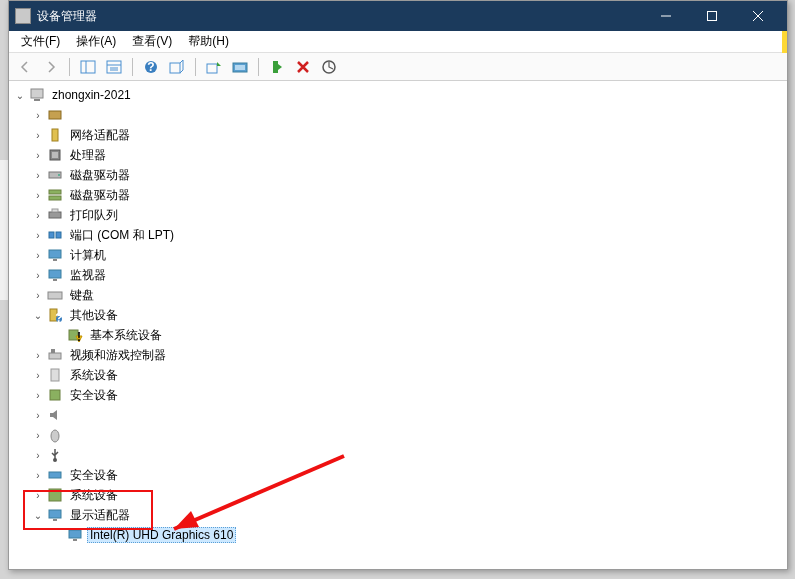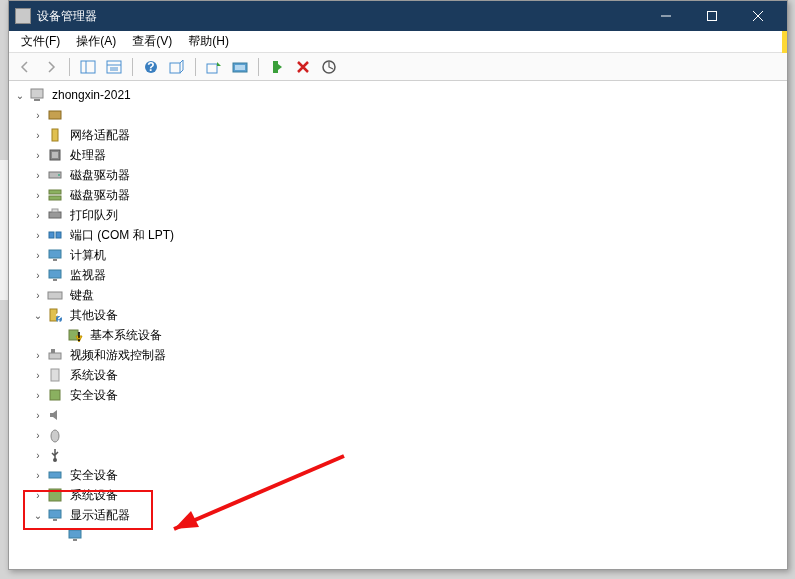--- a/index.html
+++ b/index.html
@@ -343,20 +343,21 @@
         </span>
       <span class="label">显示适配器</span>
     </div>
     <div class="tree-row sel" style="padding-left:56px">
       <span class="ico">
           <svg width="16" height="16" viewBox="0 0 16 16">
             <rect x="2" y="3" width="12" height="8" fill="#5a9fd0" stroke="#3a7fa0"></rect>
             <rect x="6" y="12" width="4" height="2" fill="#888"></rect>
           </svg>
         </span>
+      <span class="label">Intel(R) UHD Graphics 610</span>
     </div>
   </div>
 
   <div class="yellow-strip"></div>
 
   <div class="redbox" style="left:14px; top:489px; width:130px; height:40px;"></div>
 
   <svg class="arrow" style="left:150px; top:450px; width:190px; height:90px;" viewBox="0 0 190 90">
     <path d="M185 5 L15 78" stroke="#e11" stroke-width="4" fill="none"></path>
     <path d="M15 78 L32 60 L40 76 Z" fill="#e11"></path>

